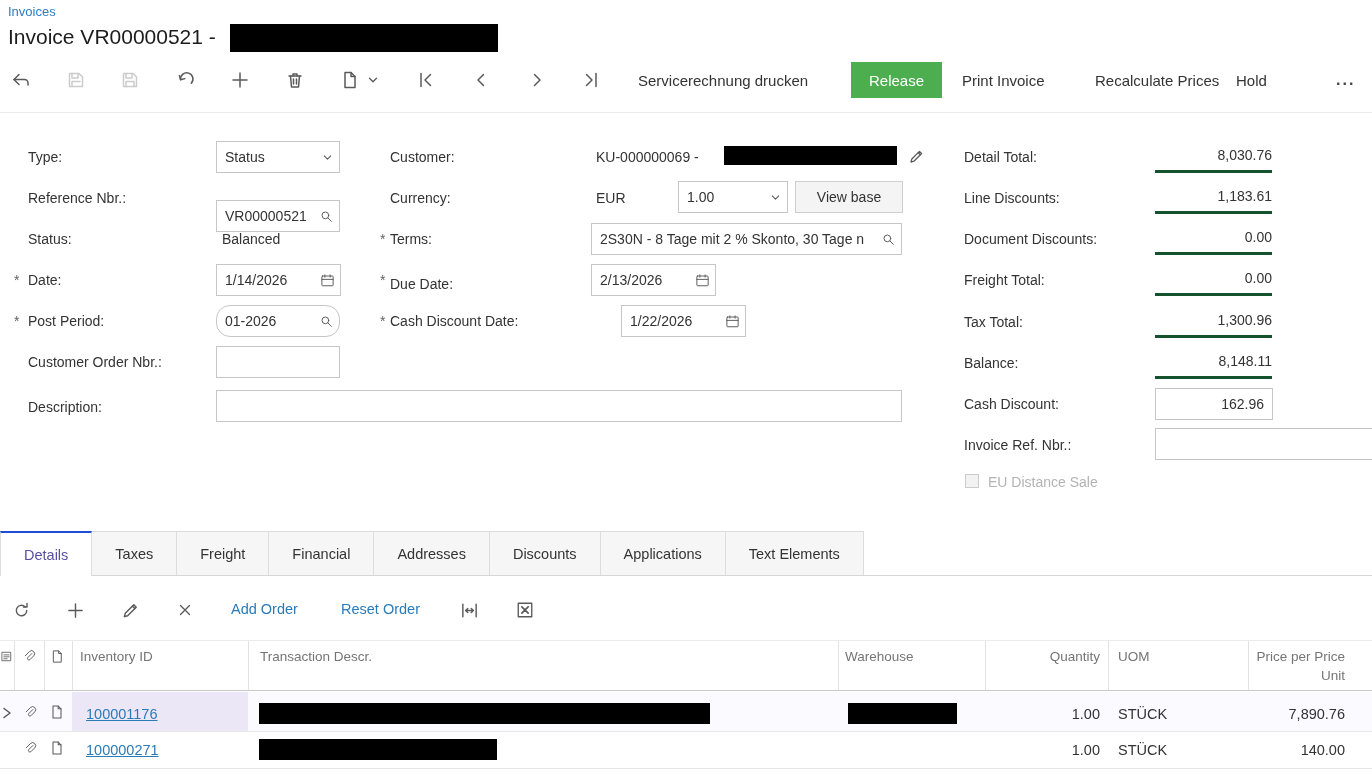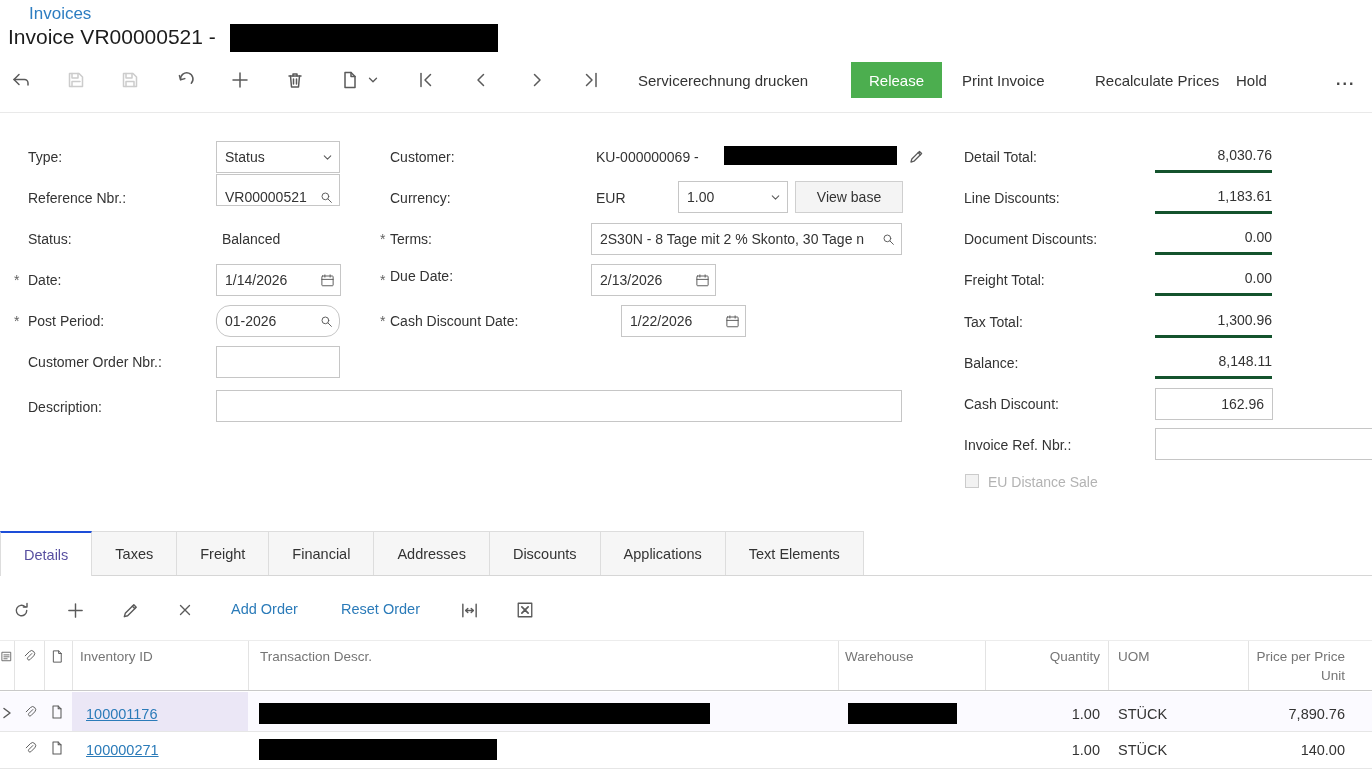--- a/index.html
+++ b/index.html
@@ -1,18 +1,18 @@
 <!DOCTYPE html>
 <html><head>
 <meta charset="utf-8">
 <style>
   html,body{margin:0;padding:0;background:#fff;font-family:"Liberation Sans",sans-serif;color:#333;}
   .page{position:relative;width:1372px;height:777px;background:#fff;overflow:hidden;}
   .redact{position:absolute;background:#000;}
-  a.crumb{position:absolute;left:8px;top:4px;font-size:17px;color:#2d7dc1;text-decoration:none;cursor:pointer;margin-left:21px;}
+  a.crumb{position:absolute;left:8px;top:4px;font-size:13px;color:#2d7dc1;text-decoration:none;cursor:pointer;}
   .title-text{position:absolute;left:8px;top:25px;font-size:21px;color:#1c1c1c;white-space:nowrap;}
   
   .tb-sep{position:absolute;left:0;top:112px;width:1372px;height:1px;background:#e9e9e9;}
   .tbi{position:absolute;top:62px;width:34px;height:36px;display:flex;align-items:center;justify-content:center;background:transparent;border:none;padding:0;cursor:pointer;}
   .tbtn{position:absolute;top:62px;height:36px;display:flex;align-items:center;background:transparent;border:none;padding:0 10px;font-family:inherit;font-size:15px;color:#333;cursor:pointer;white-space:nowrap;}
   .tbtn.release{background:#4cae4f;color:#fff;padding:0 18px;}
   .tbtn.more{font-weight:bold;letter-spacing:2px;font-size:16px;color:#444;}
   .ic{fill:none;stroke:#5a5a5a;stroke-width:1.5;stroke-linecap:round;stroke-linejoin:round;}
   .ic.dim{stroke:#cccccc;}
   .ic.thin{stroke-width:1.3;}
@@ -145,21 +145,21 @@
 
   <span class="lbl" style="left:28px;top:149px;">Type:</span>
   <div class="combo" style="left:216px;top:141px;width:124px;">
     <span class="cval">Status</span>
     <svg class="ic thin chev" width="13" height="13" viewBox="0 0 16 16">
         <path d="M4 6 L8 10 L12 6"></path>
       </svg>
   </div>
 
   <span class="lbl" style="left:28px;top:190px;">Reference Nbr.:</span>
-  <div class="inpbox" style="left:216px;top:174px;width:124px;align-items:flex-end;">
+  <div class="inpbox" style="left:216px;top:200px;width:124px;">
     <input value="VR00000521" style="">
     <svg class="ic thin fld-ic" width="15" height="15" viewBox="0 0 20 20">
         <circle cx="8.5" cy="8.5" r="4.5"></circle>
         <path d="M12 12 L16.5 16.5"></path>
       </svg>
   </div>
 
   <span class="lbl" style="left:28px;top:231px;">Status:</span>
   <span class="ro-val" style="left:222px;top:231px;">Balanced</span>
 
@@ -217,21 +217,21 @@
   <span class="lbl" style="left:390px;top:231px;">Terms:</span>
   <div class="inpbox" style="left:591px;top:223px;width:311px;">
     <input value="2S30N - 8 Tage mit 2 % Skonto, 30 Tage n" style="">
     <svg class="ic thin fld-ic" width="15" height="15" viewBox="0 0 20 20">
         <circle cx="8.5" cy="8.5" r="4.5"></circle>
         <path d="M12 12 L16.5 16.5"></path>
       </svg>
   </div>
 
   <span class="req" style="left:380px;top:272px;">*</span>
-  <span class="lbl" style="left:390px;top:268px;">Due Date:</span>
+  <span class="lbl" style="left:390px;top:276px;">Due Date:</span>
   <div class="inpbox" style="left:591px;top:264px;width:125px;">
     <input value="2/13/2026" style="">
     <svg class="ic thin fld-ic" width="15" height="15" viewBox="0 0 20 20">
         <rect x="2.5" y="4" width="15" height="13" rx="1"></rect>
         <path d="M2.5 8.5 H17.5 M6.5 2.5 V5.5 M13.5 2.5 V5.5"></path>
       </svg>
   </div>
 
   <span class="req" style="left:380px;top:313px;">*</span>
   <span class="lbl" style="left:390px;top:313px;">Cash Discount Date:</span>

